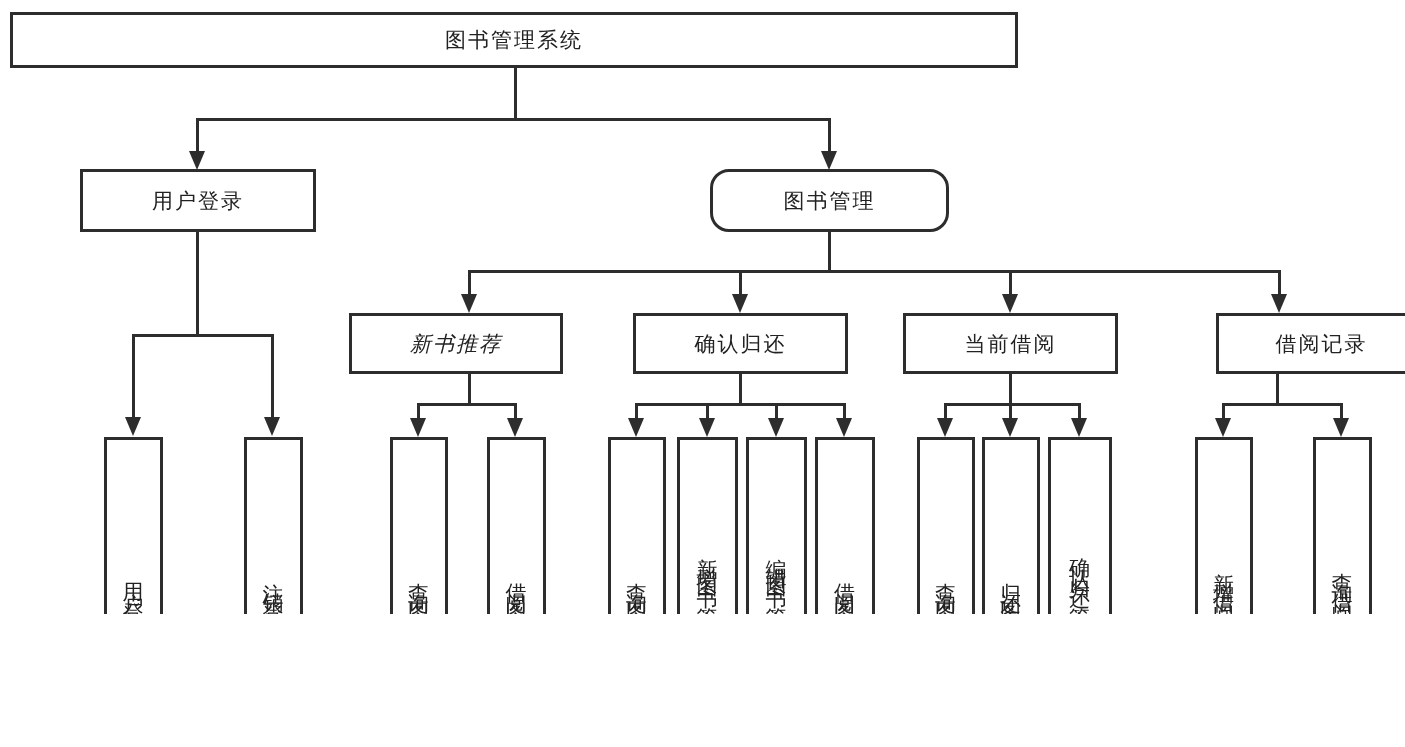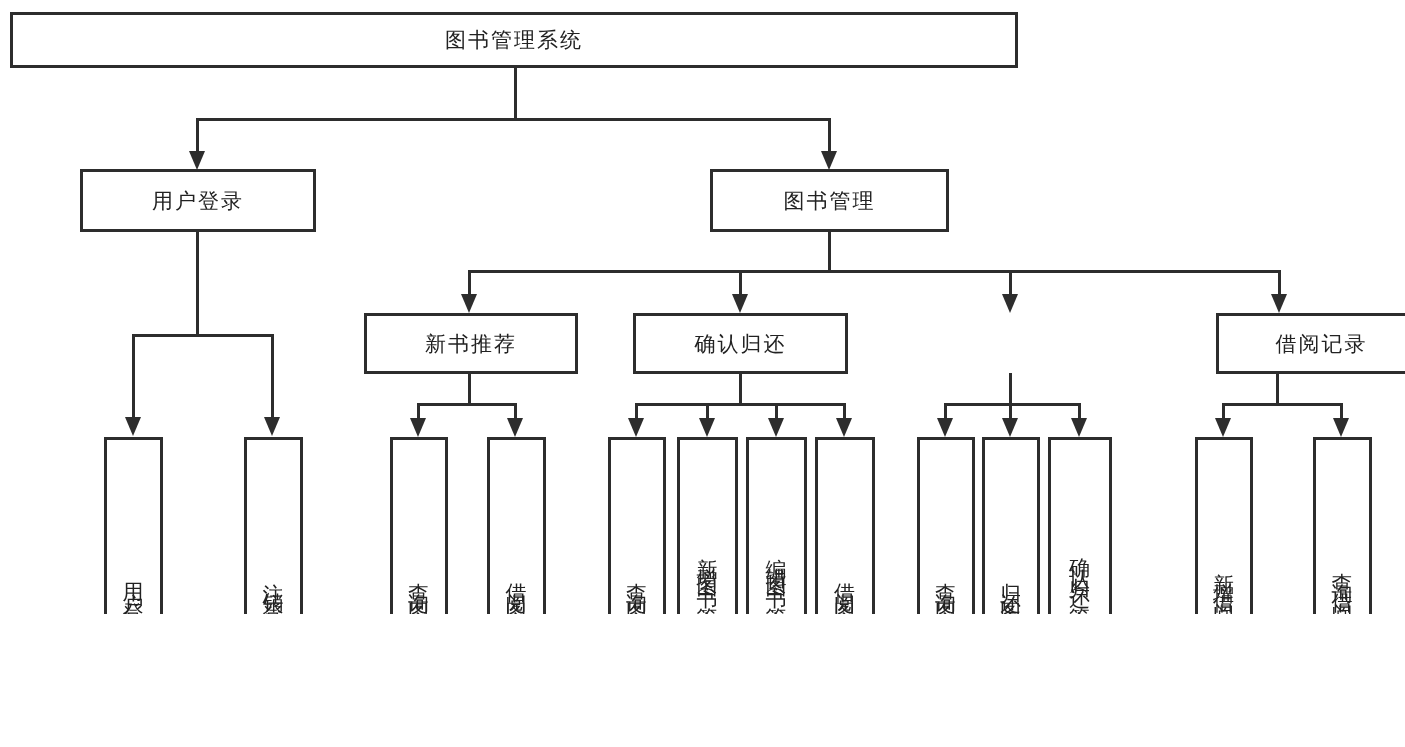--- a/index.html
+++ b/index.html
@@ -81,21 +81,21 @@
   <div class="vline" style="left:514px;top:67px;height:52px;"></div>
   <div class="hline" style="left:196px;top:118px;width:635px;"></div>
   <div class="vline" style="left:196px;top:118px;height:34px;"></div>
   <div class="arrow" style="left:189px;top:151px;"></div>
   <div class="vline" style="left:828px;top:118px;height:34px;"></div>
   <div class="arrow" style="left:821px;top:151px;"></div>
 
   <div class="box" style="left:80px;top:169px;width:236px;height:63px;">
     <span>用户登录</span>
   </div>
-  <div class="box" style="left:710px;top:169px;width:239px;height:63px;">
+  <div class="box" style="left:710px;top:169px;width:239px;height:63px;border-radius:19px;">
     <span>图书管理</span>
   </div>
 
   <div class="vline" style="left:196px;top:232px;height:105px;"></div>
   <div class="hline" style="left:132px;top:334px;width:142px;"></div>
   <div class="vline" style="left:132px;top:334px;height:84px;"></div>
   <div class="arrow" style="left:125px;top:417px;"></div>
   <div class="vline" style="left:271px;top:334px;height:84px;"></div>
   <div class="arrow" style="left:264px;top:417px;"></div>
 
@@ -103,25 +103,28 @@
   <div class="hline" style="left:468px;top:270px;width:813px;"></div>
   <div class="vline" style="left:468px;top:270px;height:26px;"></div>
   <div class="arrow" style="left:461px;top:294px;"></div>
   <div class="vline" style="left:739px;top:270px;height:26px;"></div>
   <div class="arrow" style="left:732px;top:294px;"></div>
   <div class="vline" style="left:1009px;top:270px;height:26px;"></div>
   <div class="arrow" style="left:1002px;top:294px;"></div>
   <div class="vline" style="left:1278px;top:270px;height:26px;"></div>
   <div class="arrow" style="left:1271px;top:294px;"></div>
 
-  <div class="box" style="left:364px;top:313px;width:214px;height:61px;">
+  <div class="box" style="left:349px;top:313px;width:214px;height:61px;font-style:italic;">
     <span>新书推荐</span>
   </div>
   <div class="box" style="left:633px;top:313px;width:215px;height:61px;">
     <span>确认归还</span>
+  </div>
+  <div class="box" style="left:903px;top:313px;width:215px;height:61px;">
+    <span>当前借阅</span>
   </div>
   <div class="box" style="left:1172px;top:313px;width:211px;height:61px;margin-left:44px;">
     <span>借阅记录</span>
   </div>
 
   <div class="vline" style="left:468px;top:373px;height:33px;"></div>
   <div class="hline" style="left:417px;top:403px;width:100px;"></div>
   <div class="vline" style="left:417px;top:403px;height:16px;"></div>
   <div class="arrow" style="left:410px;top:418px;"></div>
   <div class="vline" style="left:514px;top:403px;height:16px;"></div>

